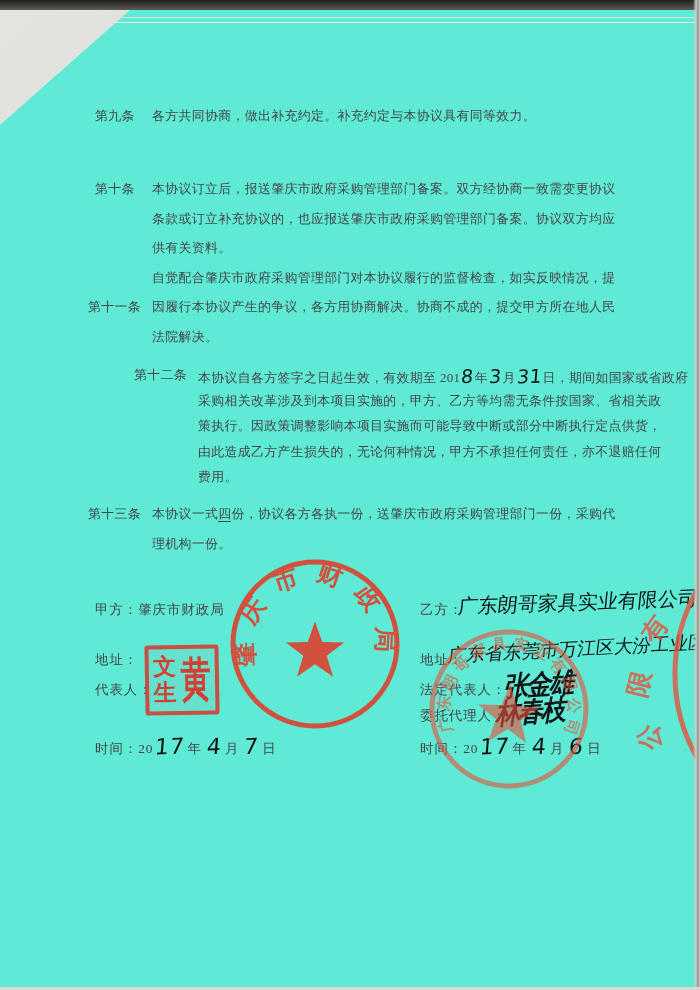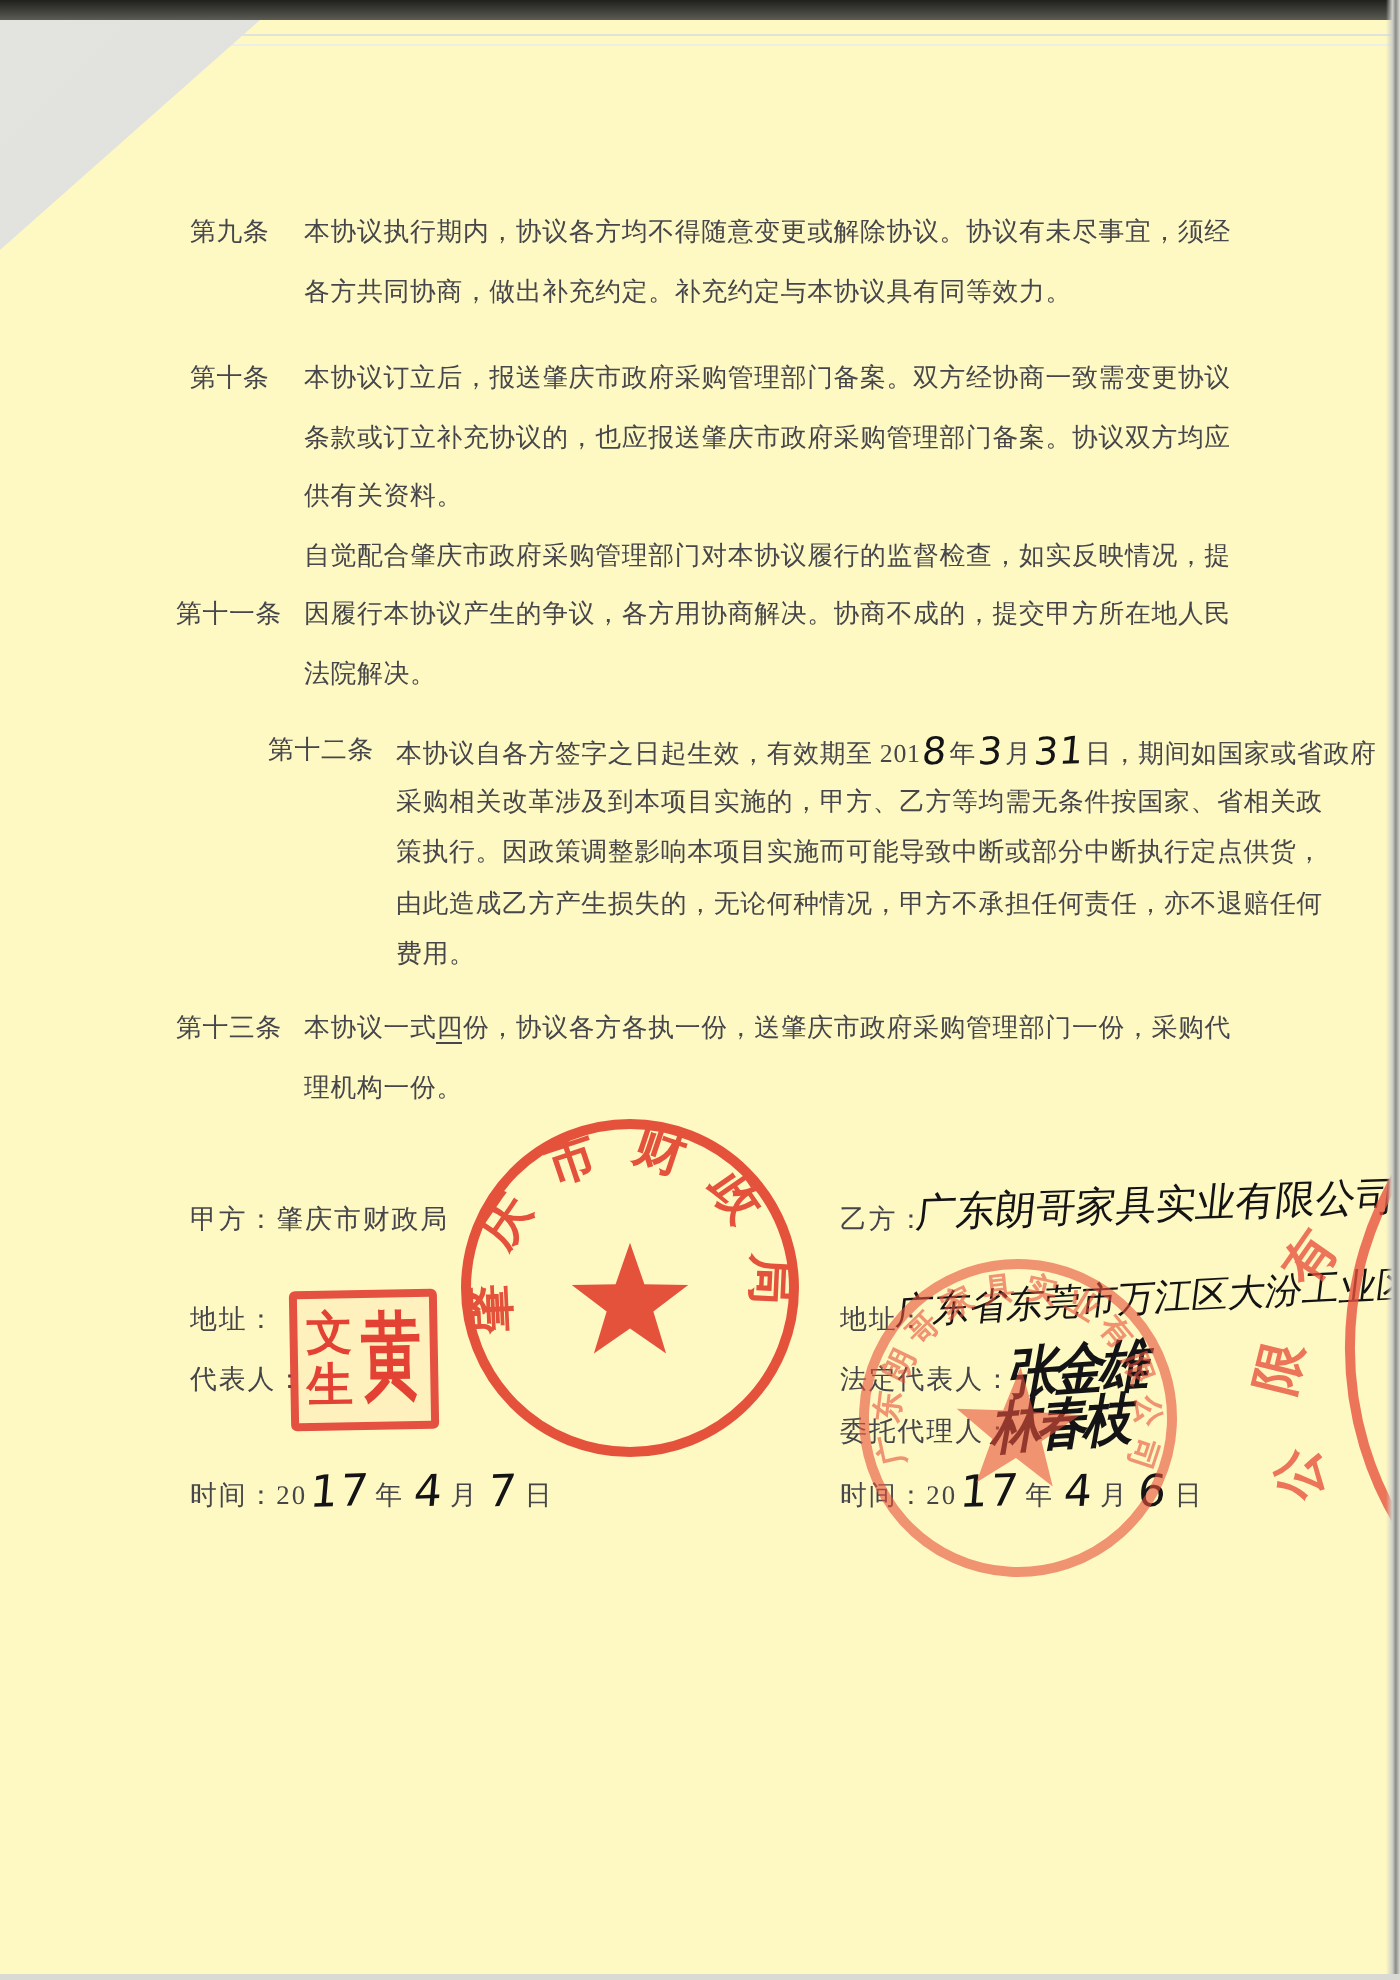--- a/index.html
+++ b/index.html
@@ -1,18 +1,18 @@
 <!DOCTYPE html>
 <html><head>
 <meta charset="utf-8">
 <style>
   html,body{margin:0;padding:0;}
   body{width:700px;height:990px;position:relative;overflow:hidden;
        font-family:"Liberation Serif","DejaVu Serif",serif;background:#fcfcfa;}
-  .page{position:absolute;inset:0;background:#fef9c3;}
+  .page{position:absolute;inset:0;background:#5eead4;}
 
   
   .scan-topbar{position:absolute;left:0;top:0;width:700px;height:10px;
     background:linear-gradient(180deg,#1f1f1c,#5c5c55);}
   .scan-topline{position:absolute;left:0;top:17px;width:700px;height:1px;background:#e2e2dc;}
   .scan-topline2{position:absolute;left:0;top:22px;width:700px;height:1px;background:#eeeee8;}
   .corner-fold{position:absolute;left:0;top:10px;width:130px;height:115px;
     clip-path:polygon(0 0,100% 0,0 100%);
     background:linear-gradient(135deg,#e3e3df 0%,#e1e1dd 70%,#ffffff 84%,#f3f3ef 100%);}
   .scan-rightedge{position:absolute;right:0;top:0;width:7px;height:990px;z-index:50;
@@ -57,21 +57,20 @@
   <div class="scan-topbar"></div>
   <div class="scan-topline"></div>
   <div class="scan-topline2"></div>
   <div class="corner-fold"></div>
   <div class="scan-rightedge"></div>
   <div class="scan-bottomedge"></div>
 
   <div class="clause c3" style="left:95px;top:102px;">
     <span class="cnum">第九条</span>
     <div class="cbody">
-      <div class="cline">本协议执行期内，协议各方均不得随意变更或解除协议。协议有未尽事宜，须经</div>
       <div class="cline">各方共同协商，做出补充约定。补充约定与本协议具有同等效力。</div>
     </div>
   </div>
 
   <div class="clause c3" style="left:95px;top:175px;">
     <span class="cnum">第十条</span>
     <div class="cbody">
       <div class="cline">本协议订立后，报送肇庆市政府采购管理部门备案。双方经协商一致需变更协议</div>
       <div class="cline">条款或订立补充协议的，也应报送肇庆市政府采购管理部门备案。协议双方均应</div>
       <div class="cline">供有关资料。</div>

